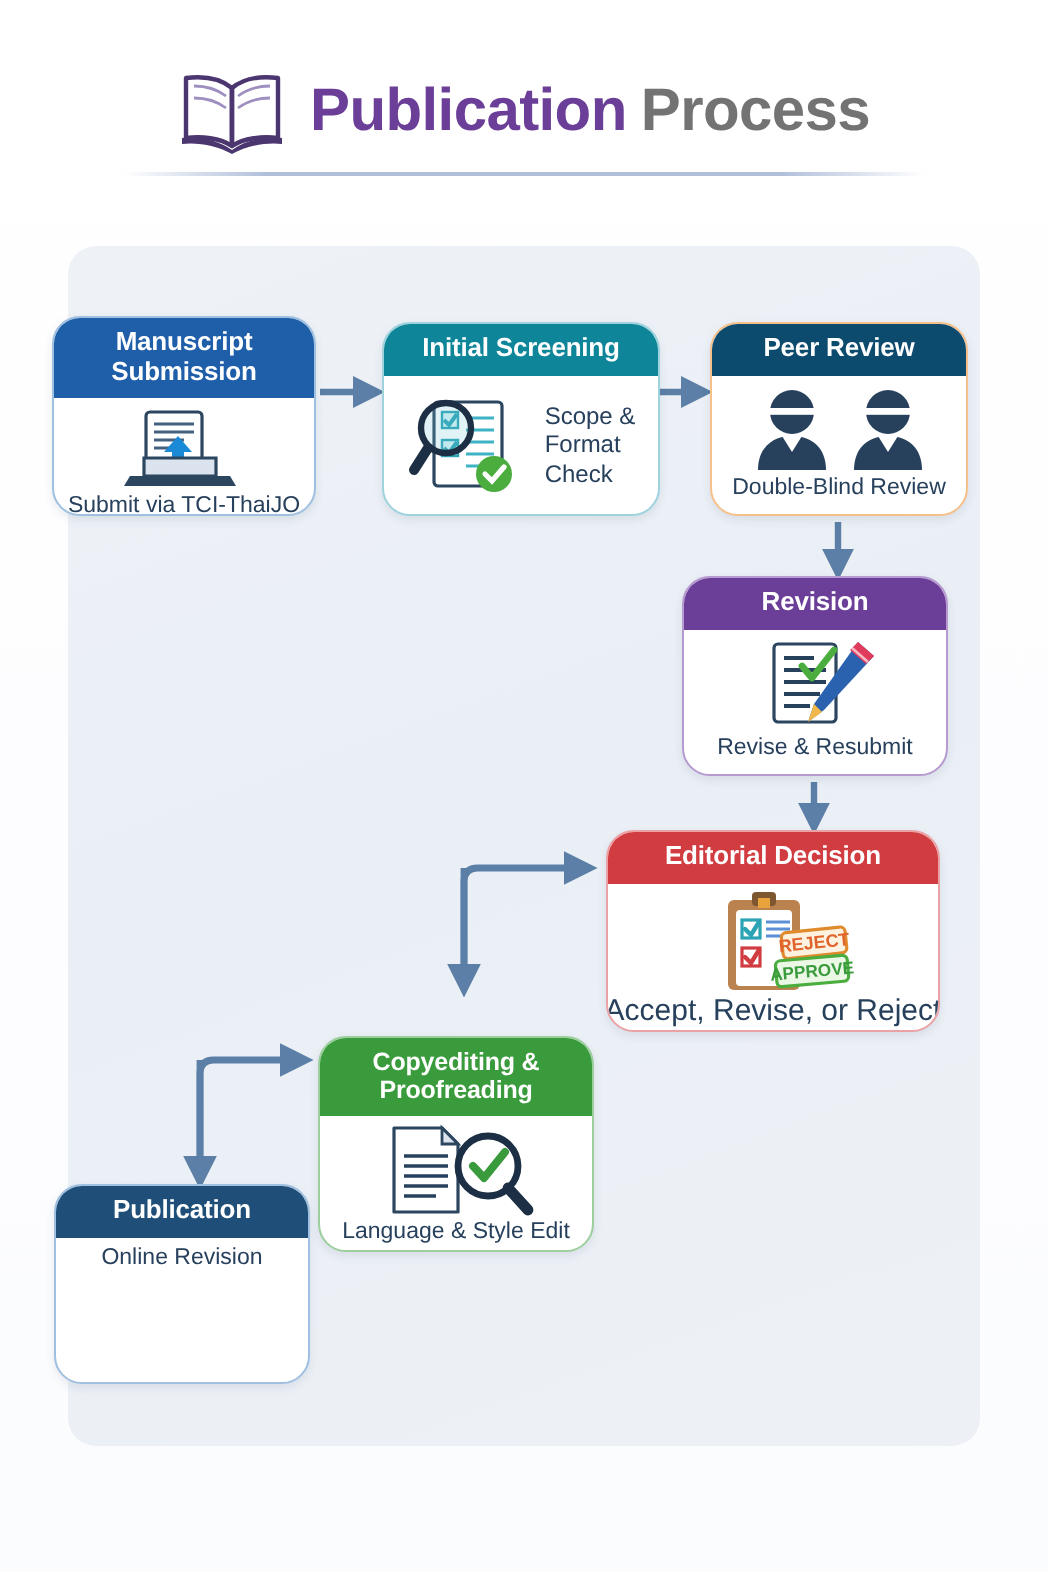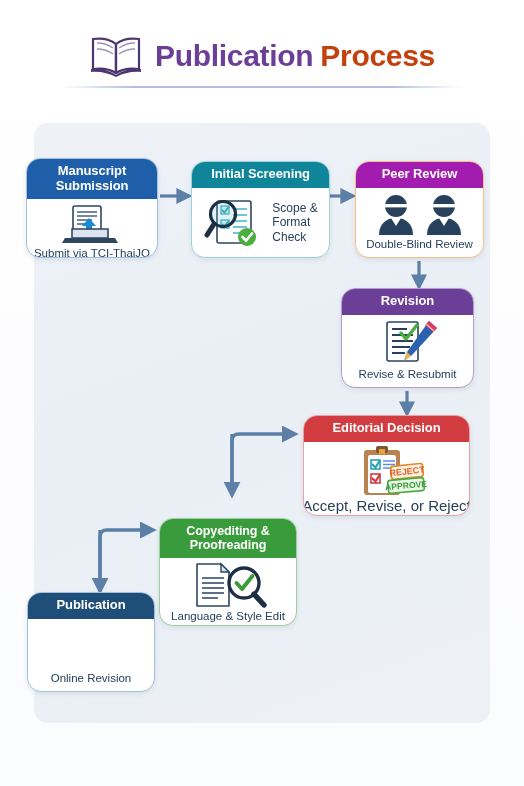--- a/index.html
+++ b/index.html
@@ -31,21 +31,21 @@
 
   #book-icon { width: 54px; height: 42px; flex: none; }
 
   #title-text {
     font-size: 30px;
     font-weight: bold;
     letter-spacing: -0.3px;
     white-space: nowrap;
   }
   #title-word-1 { color: #6b3e98; }
-  #title-word-2 { color: #c2410c; margin-left: 7px; }
+  #title-word-2 { color: #737373; margin-left: 7px; }
 
   #title-divider {
     position: absolute;
     top: 86px;
     left: 62px;
     width: 400px;
     height: 2px;
     background: linear-gradient(90deg, rgba(180,195,220,0) 0%, rgba(150,170,205,.75) 18%,
                 rgba(150,170,205,.75) 82%, rgba(180,195,220,0) 100%);
   }
@@ -89,21 +89,21 @@
     padding: 5px 4px 6px;
     font-size: 13px;
     letter-spacing: -0.1px;
   }
 
   .step-body {
     flex: 1;
     display: flex;
     flex-direction: column;
     align-items: center;
-    justify-content: flex-end;
+    justify-content: flex-start;
     padding: 3px 5px 2px;
   }
 
   .step-art {
     display: flex;
     align-items: center;
     justify-content: center;
     gap: 7px;
     flex: 1;
     width: 100%;
@@ -235,21 +235,21 @@
         <path d="M39.5 42 L43 45.5 L49 38.5" stroke="#ffffff" stroke-width="2.6" fill="none" stroke-linecap="round"></path>
       </svg>
       <div class="side-label" style="white-space: pre-line;">Scope &amp;
 Format
 Check</div>
     </div>
   </div>
 </div>
 
 <div class="step" id="step-peer">
-  <div class="step-header" style="background:#a21caf">Peer Review</div>
+  <div class="step-header" style="background:#0c4a6e">Peer Review</div>
   <div class="step-body">
     <div class="step-art" style="gap:10px">
       <svg width="38" height="42" viewBox="0 0 38 42" aria-hidden="true">
         <circle cx="19" cy="13" r="11" fill="#27405c"></circle>
         <rect x="7" y="11" width="24" height="3.4" fill="#ffffff"></rect>
         <path d="M19 25 C9 25 2 31 2 42 L36 42 C36 31 29 25 19 25 Z" fill="#27405c"></path>
         <path d="M14 25 L19 33 L24 25 Z" fill="#ffffff"></path>
       </svg>
       <svg width="38" height="42" viewBox="0 0 38 42" aria-hidden="true">
         <circle cx="19" cy="13" r="11" fill="#27405c"></circle>

